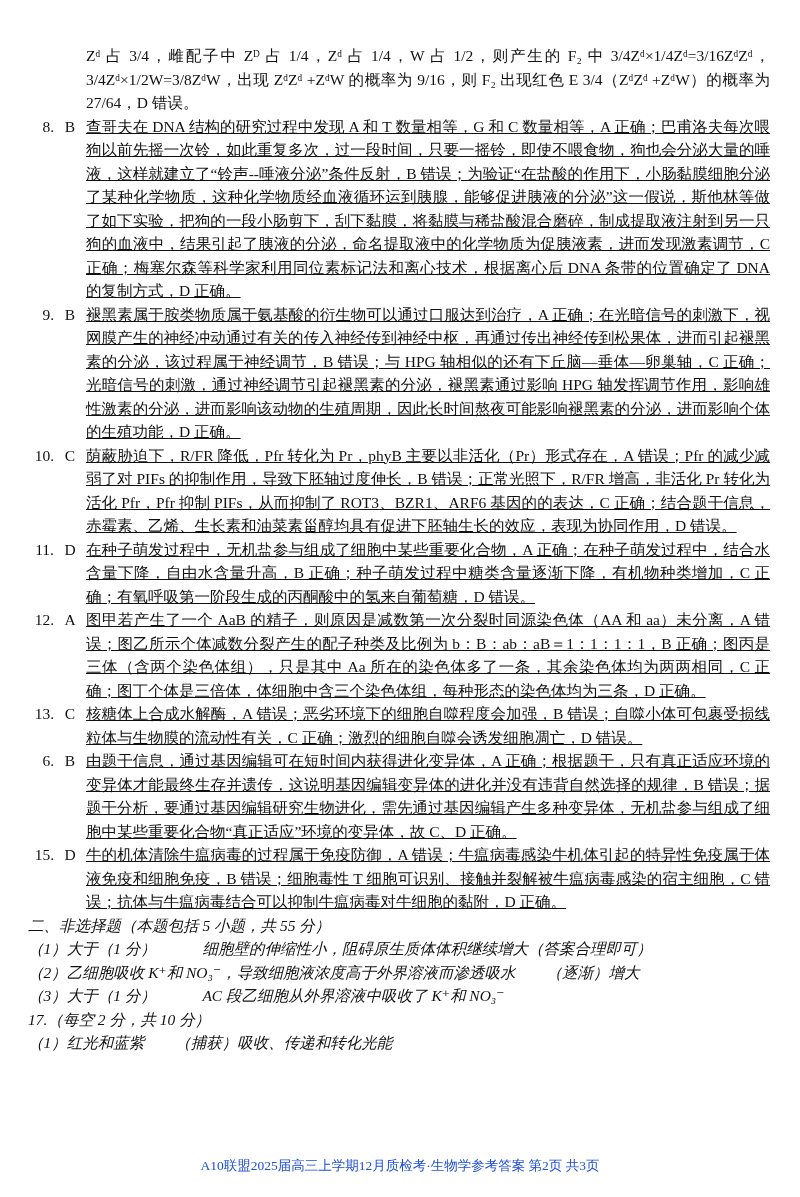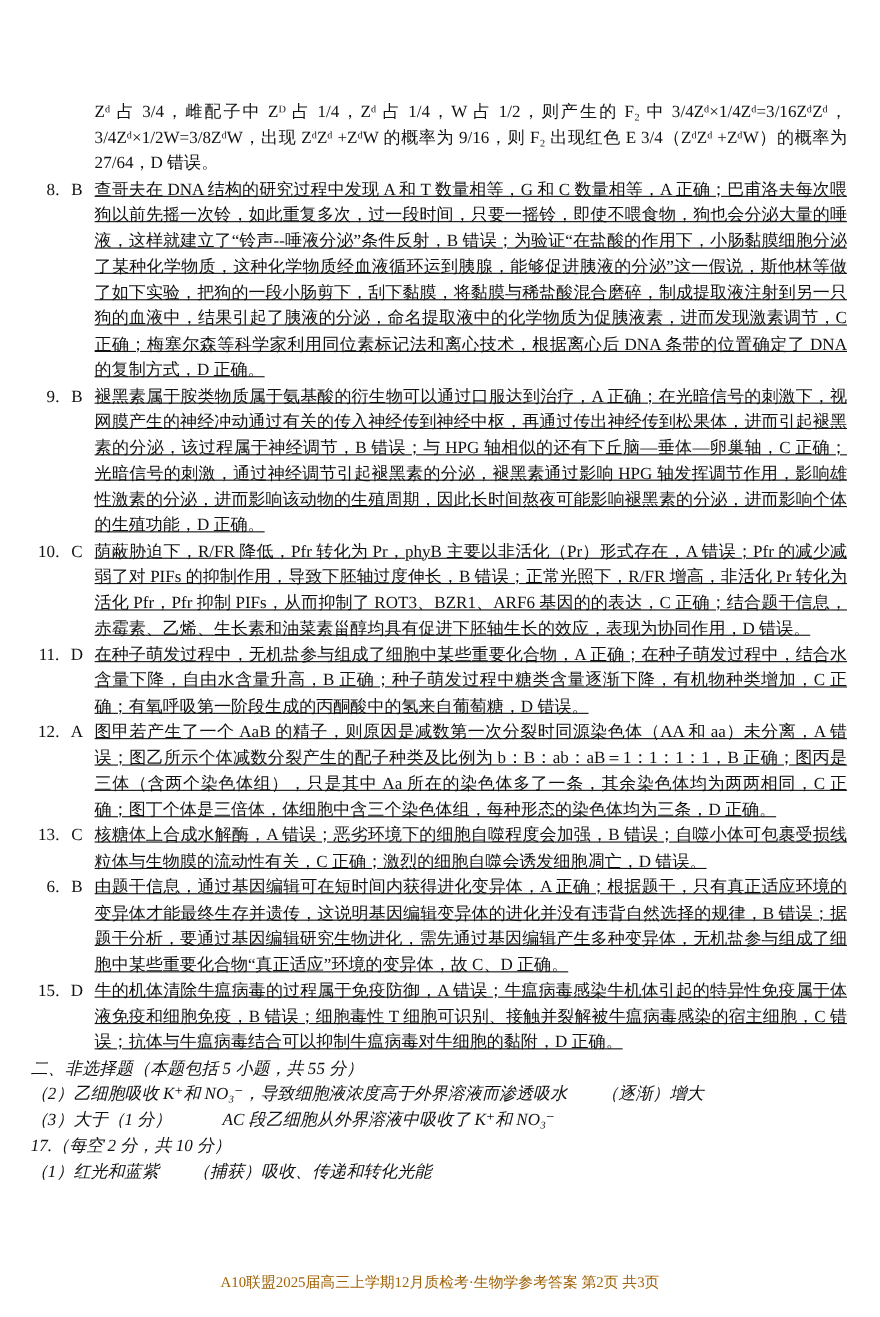--- a/index.html
+++ b/index.html
@@ -15,21 +15,20 @@
     font-family: "Liberation Serif", "DejaVu Serif", serif;
     color: #111111;
     font-size: 15.5px;
     line-height: 23.5px;
   }
   .content {
     position: absolute;
     top: 44px;
     left: 28px;
     right: 30px;
-    margin-top: 46px;
   }
   .continuation {
     margin: 0 0 0 58px;
     text-align: justify;
   }
   .answer {
     display: flex;
     align-items: flex-start;
   }
   .answer .num {
@@ -54,21 +53,21 @@
     text-align: justify;
     font-style: italic;
   }
   .footer {
     position: absolute;
     bottom: 20px;
     left: 0;
     right: 0;
     text-align: center;
     font-size: 13.5px;
-    color: #a16207;
+    color: #1d4ed8;
   }
 </style>
 </head>
 <body>
 
 <div class="content">
 
   <p class="continuation">Zᵈ 占 3/4，雌配子中 Zᴰ 占 1/4，Zᵈ 占 1/4，W 占 1/2，则产生的 F₂ 中 3/4Zᵈ×1/4Zᵈ=3/16ZᵈZᵈ，3/4Zᵈ×1/2W=3/8ZᵈW，出现 ZᵈZᵈ +ZᵈW 的概率为 9/16，则 F₂ 出现红色 E 3/4（ZᵈZᵈ +ZᵈW）的概率为 27/64，D 错误。</p>
 
   <div class="answer">
@@ -113,20 +112,21 @@
     <span class="text">由题干信息，通过基因编辑可在短时间内获得进化变异体，A 正确；根据题干，只有真正适应环境的变异体才能最终生存并遗传，这说明基因编辑变异体的进化并没有违背自然选择的规律，B 错误；据题干分析，要通过基因编辑研究生物进化，需先通过基因编辑产生多种变异体，无机盐参与组成了细胞中某些重要化合物“真正适应”环境的变异体，故 C、D 正确。</span>
   </div>
 
   <div class="answer">
     <span class="num">15.</span>
     <span class="letter">D</span>
     <span class="text">牛的机体清除牛瘟病毒的过程属于免疫防御，A 错误；牛瘟病毒感染牛机体引起的特异性免疫属于体液免疫和细胞免疫，B 错误；细胞毒性 T 细胞可识别、接触并裂解被牛瘟病毒感染的宿主细胞，C 错误；抗体与牛瘟病毒结合可以抑制牛瘟病毒对牛细胞的黏附，D 正确。</span>
   </div>
 
   <div class="sec-line">二、非选择题（本题包括 5 小题，共 55 分）</div>
+  <div class="sec-line">（1）大于（1 分）　　　细胞壁的伸缩性小，阻碍原生质体体积继续增大（答案合理即可）</div>
   <div class="sec-line">（2）乙细胞吸收 K⁺和 NO₃⁻，导致细胞液浓度高于外界溶液而渗透吸水　　（逐渐）增大</div>
   <div class="sec-line">（3）大于（1 分）　　　AC 段乙细胞从外界溶液中吸收了 K⁺和 NO₃⁻</div>
   <div class="sec-line">17.（每空 2 分，共 10 分）</div>
   <div class="sec-line">（1）红光和蓝紫　　（捕获）吸收、传递和转化光能</div>
 
 </div>
 
 <div class="footer">A10联盟2025届高三上学期12月质检考·生物学参考答案 第2页 共3页</div>
 
 </body></html>

